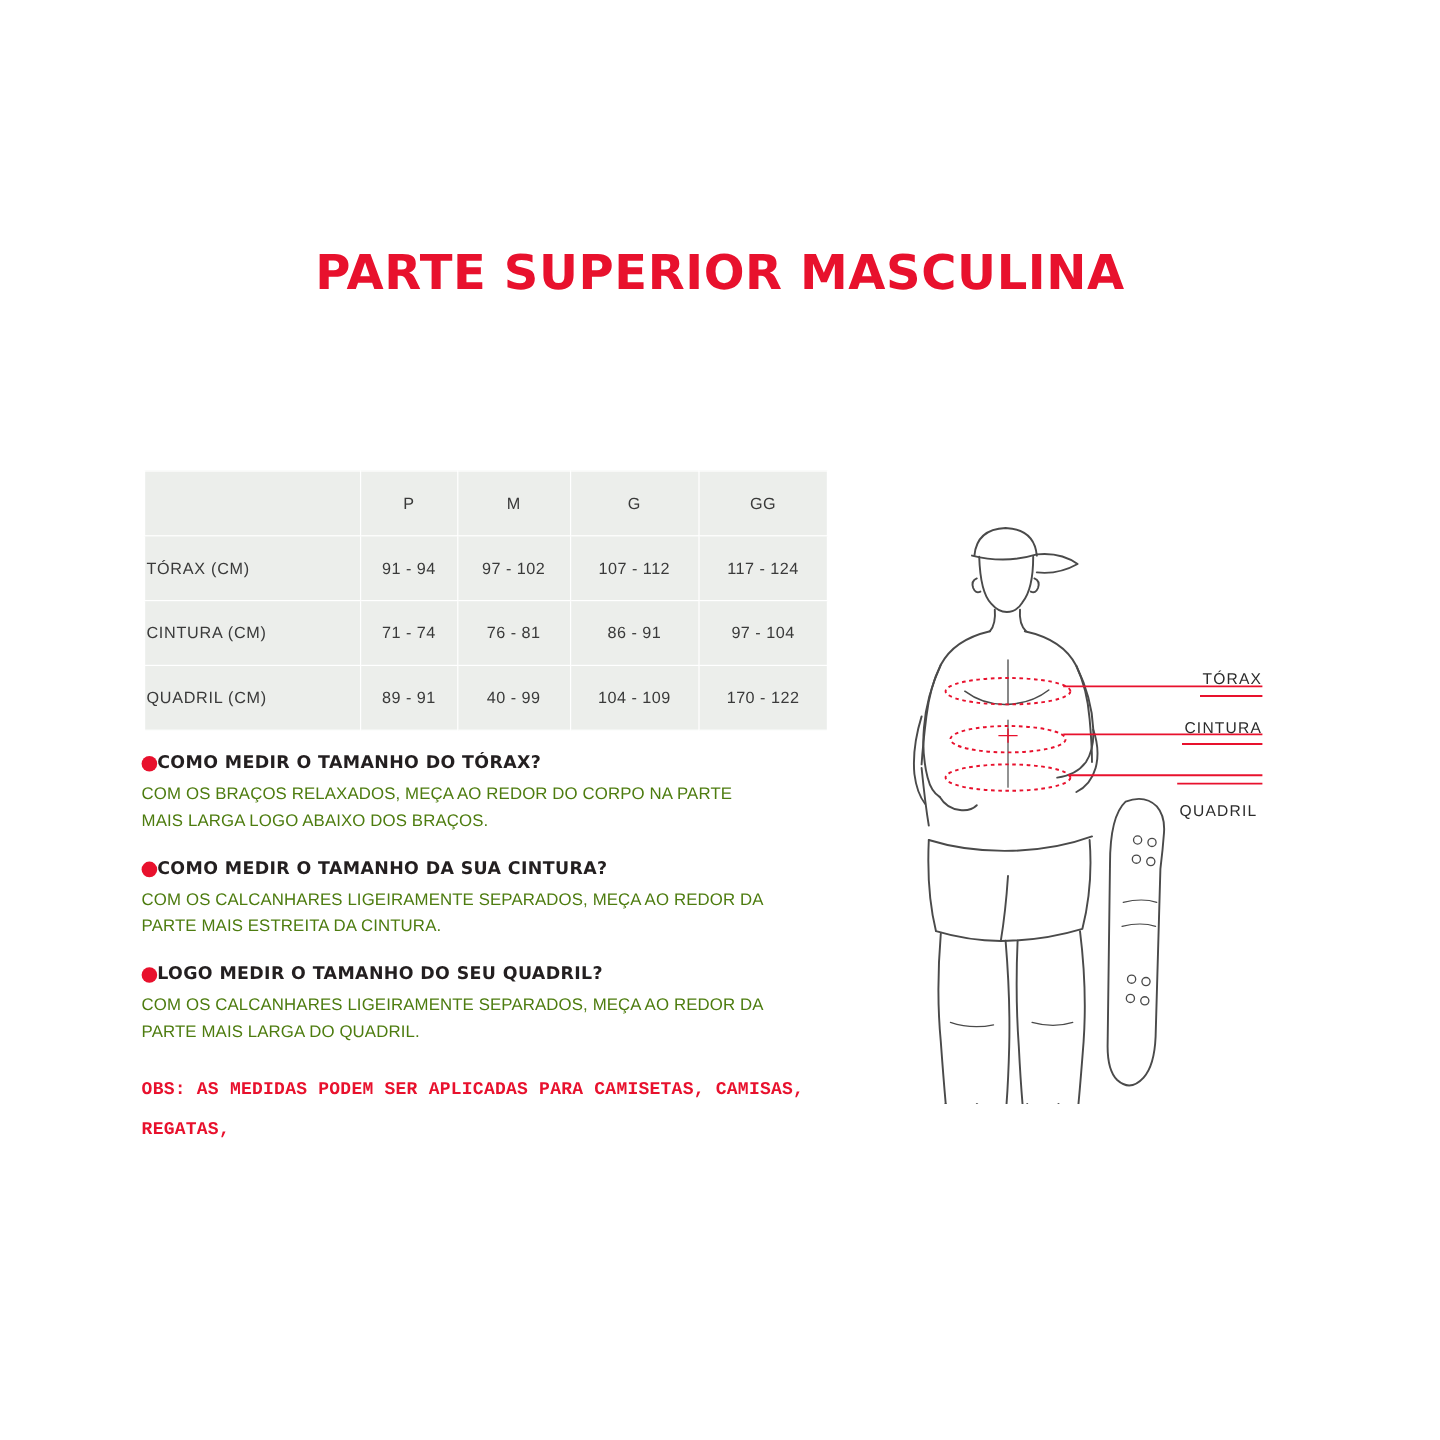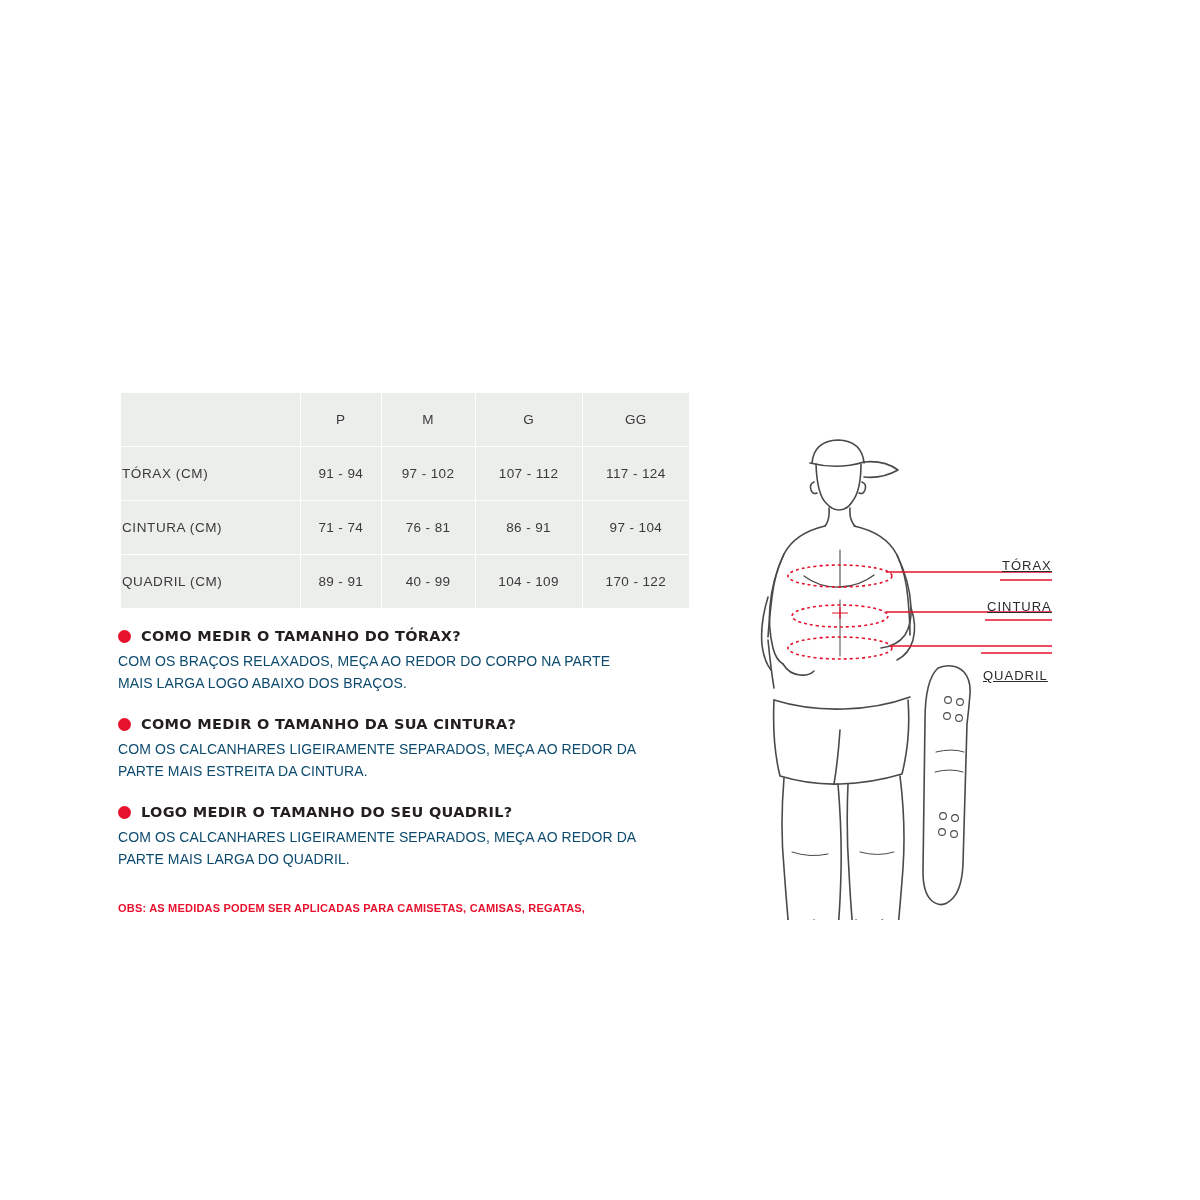--- a/index.html
+++ b/index.html
@@ -72,81 +72,80 @@
   
   .copy {
     position: absolute;
     left: 118px;
     top: 628px;
     width: 560px;
   }
   .q-row {
     display: flex;
     align-items: center;
-    gap: 10px;
     margin-bottom: 6px;
   }
   .bullet {
     width: 13px;
     height: 13px;
     border-radius: 50%;
     background: #e8112d;
     flex: 0 0 auto;
   }
   .q-text {
     font-size: 14.5px;
     font-weight: bold;
     letter-spacing: 0.3px;
     color: #231f20;
     font-family: "DejaVu Sans", sans-serif;
   }
   .a-text {
     font-size: 14px;
     line-height: 22px;
-    color: #0c4a6e;
+    color: #4d7c0f;
     margin: 0 0 22px 0;
     max-width: 520px;
     letter-spacing: 0.1px;
   }
   .obs {
     margin-top: 14px;
-    font-size: 11px;
+    font-size: 15px;
     font-weight: bold;
     color: #e8112d;
     line-height: 33px;
     letter-spacing: 0.2px;
-    font-family: Liberation Sans, sans-serif;
+    font-family: Liberation Mono, monospace;
   }
 
   
   .figure {
     position: absolute;
     left: 700px;
     top: 400px;
     width: 420px;
     height: 520px;
   }
   .fig-label {
     position: absolute;
     font-size: 13px;
     letter-spacing: 1px;
     color: #2b2b2b;
     font-family: "Liberation Sans", sans-serif;
     white-space: nowrap;
-    text-decoration: underline;
   }
   .lbl-torax  { left: 302px; top: 158px; }
   .lbl-cintura{ left: 287px; top: 199px; }
   .lbl-quadril{ left: 283px; top: 232px; margin-top: 36px; }
 </style>
 </head>
 <body>
 
 <div class="page">
 
+  <div class="title">PARTE SUPERIOR MASCULINA</div>
 
   <table class="size-table">
     <thead>
       <tr>
         <th class="corner rowhead"></th>
         <th>P</th>
         <th>M</th>
         <th>G</th>
         <th>GG</th>
       </tr>

